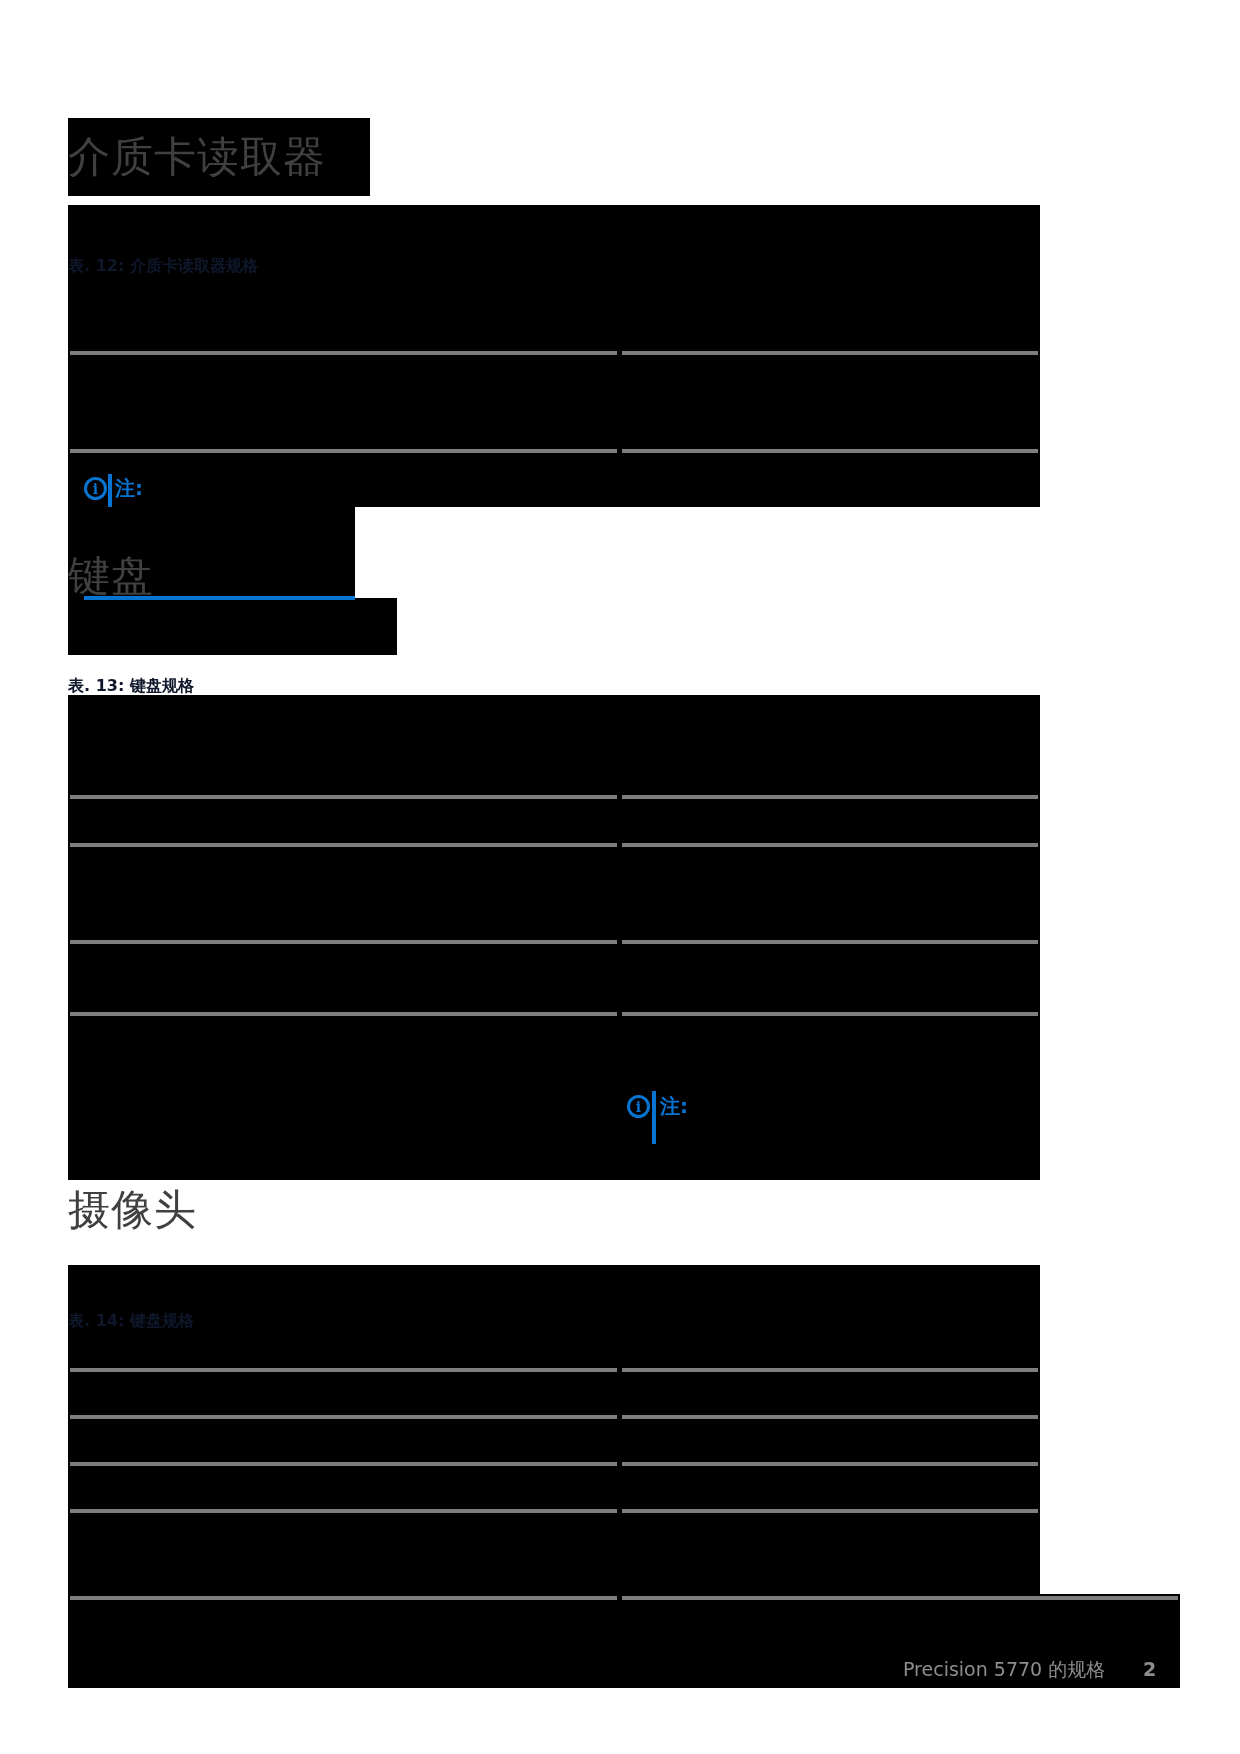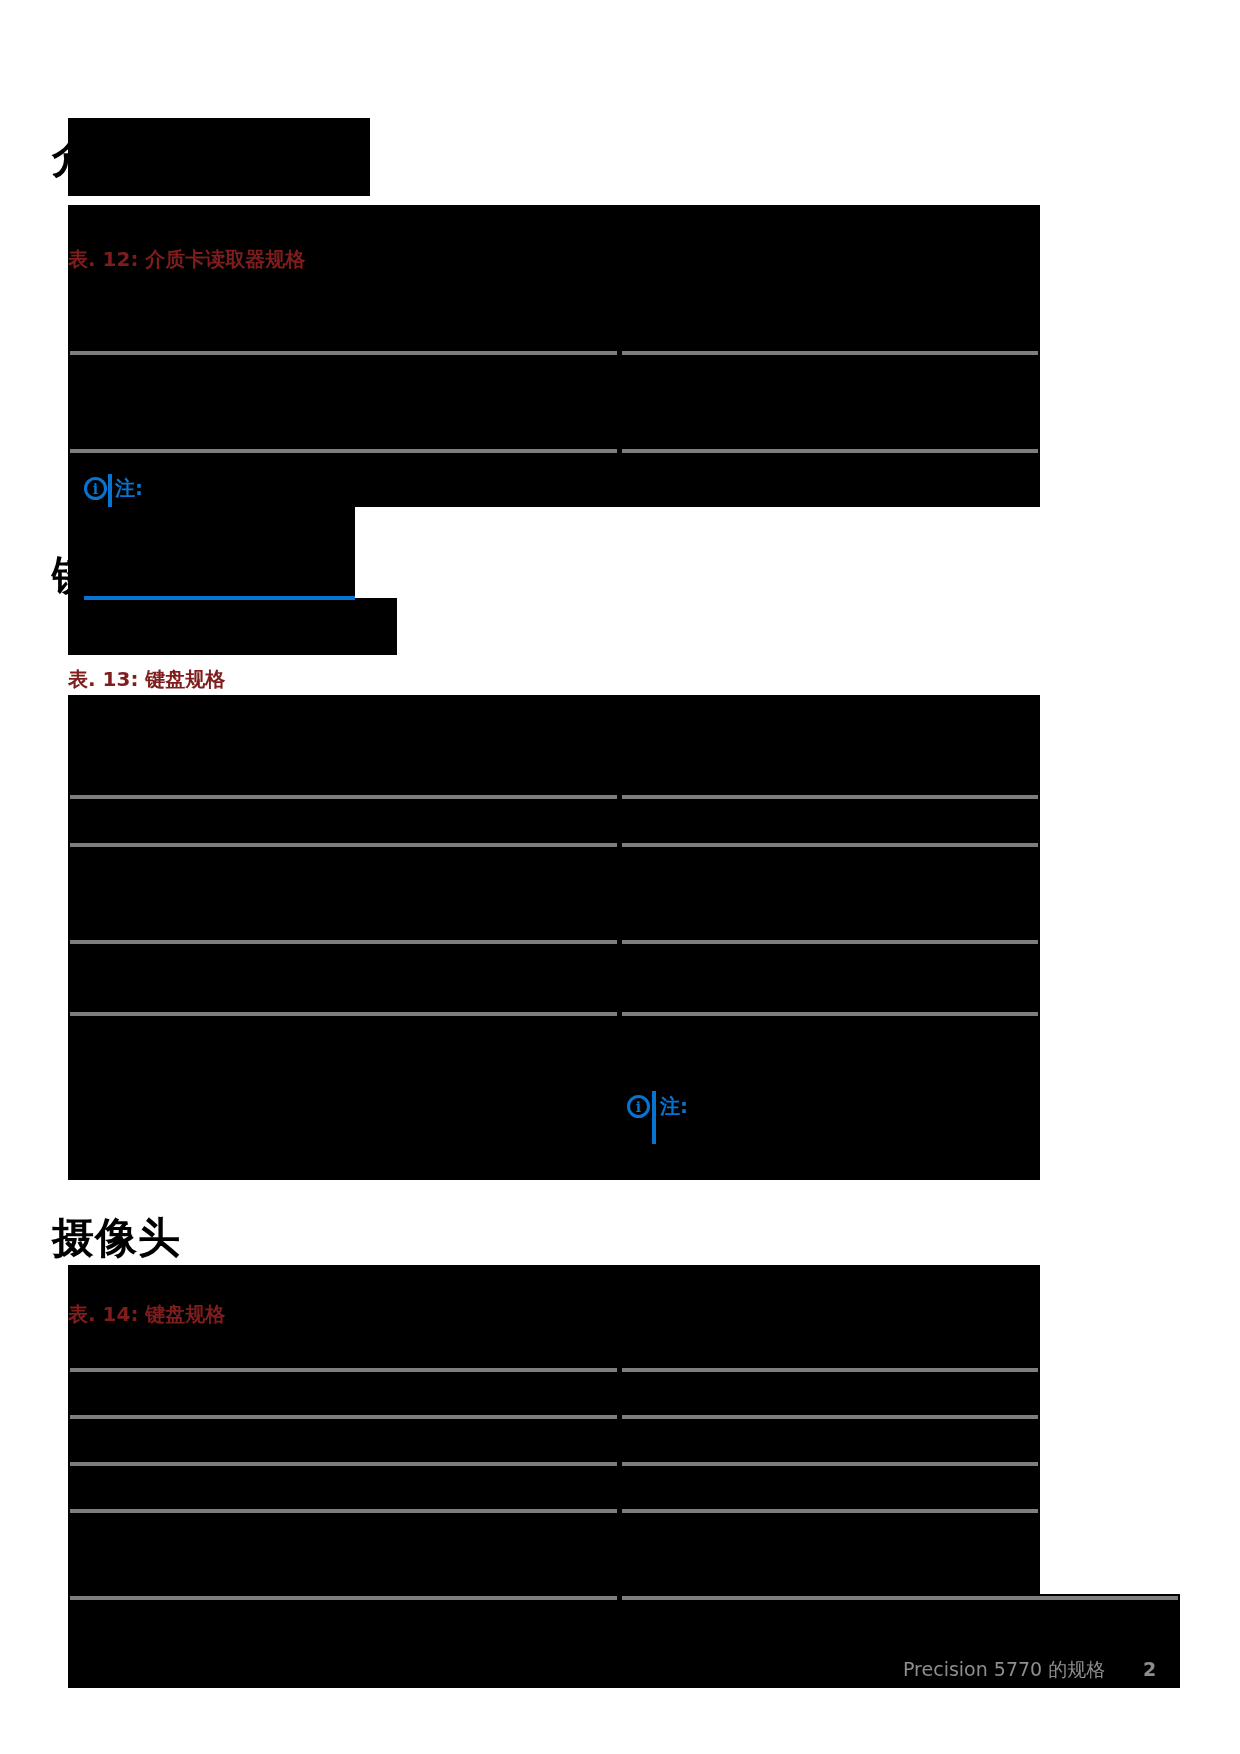--- a/index.html
+++ b/index.html
@@ -15,34 +15,34 @@
   .blk-h1   {left:68px;top:118px;width:302px;height:78px;}
   .blk-t12  {left:68px;top:205px;width:972px;height:302px;}
   .blk-kb   {left:68px;top:507px;width:287px;height:91px;}
   .blk-kb2  {left:68px;top:598px;width:329px;height:57px;}
   .blk-t13  {left:68px;top:695px;width:972px;height:485px;}
   .blk-t14  {left:68px;top:1265px;width:972px;height:329px;}
   .blk-foot {left:68px;top:1594px;width:1112px;height:94px;}
 
   
   .h-blue{
-    position:absolute;left:52px;
-    color:#000000;font-weight:bold;font-size:42px;line-height:48px;
+    position:absolute;left:68px;
+    color:#404040;font-weight:normal;font-size:42px;line-height:48px;
     letter-spacing:1px;white-space:nowrap;z-index:3;
   }
   .h1-media {top:133px;}
   .h2-kb    {top:552px;}
-  .h2-cam   {top:1186px;margin-top:28px;}
+  .h2-cam   {top:1186px;}
   .kb-underline{position:absolute;left:84px;top:596px;width:271px;height:4px;background:#0874D2;z-index:4;}
 
   
   .cap{
     position:absolute;left:68px;
-    color:#7f1d1d;font-weight:bold;font-size:20px;line-height:24px;
-    white-space:nowrap;z-index:3;
+    color:#0f172a;font-weight:bold;font-size:16px;line-height:24px;
+    white-space:nowrap;z-index:3;margin-top:7px;
   }
   .cap12{top:247px;}
   .cap13{top:667px;text-align:right;}
   .cap14{top:1302px;}
 
   
   .divl,.divr{position:absolute;height:4px;background:#7E7E7E;z-index:2;}
   .divl{left:70px;width:547px;}
   .divr{left:622px;width:416px;}
   .divr.wide{width:556px;}

